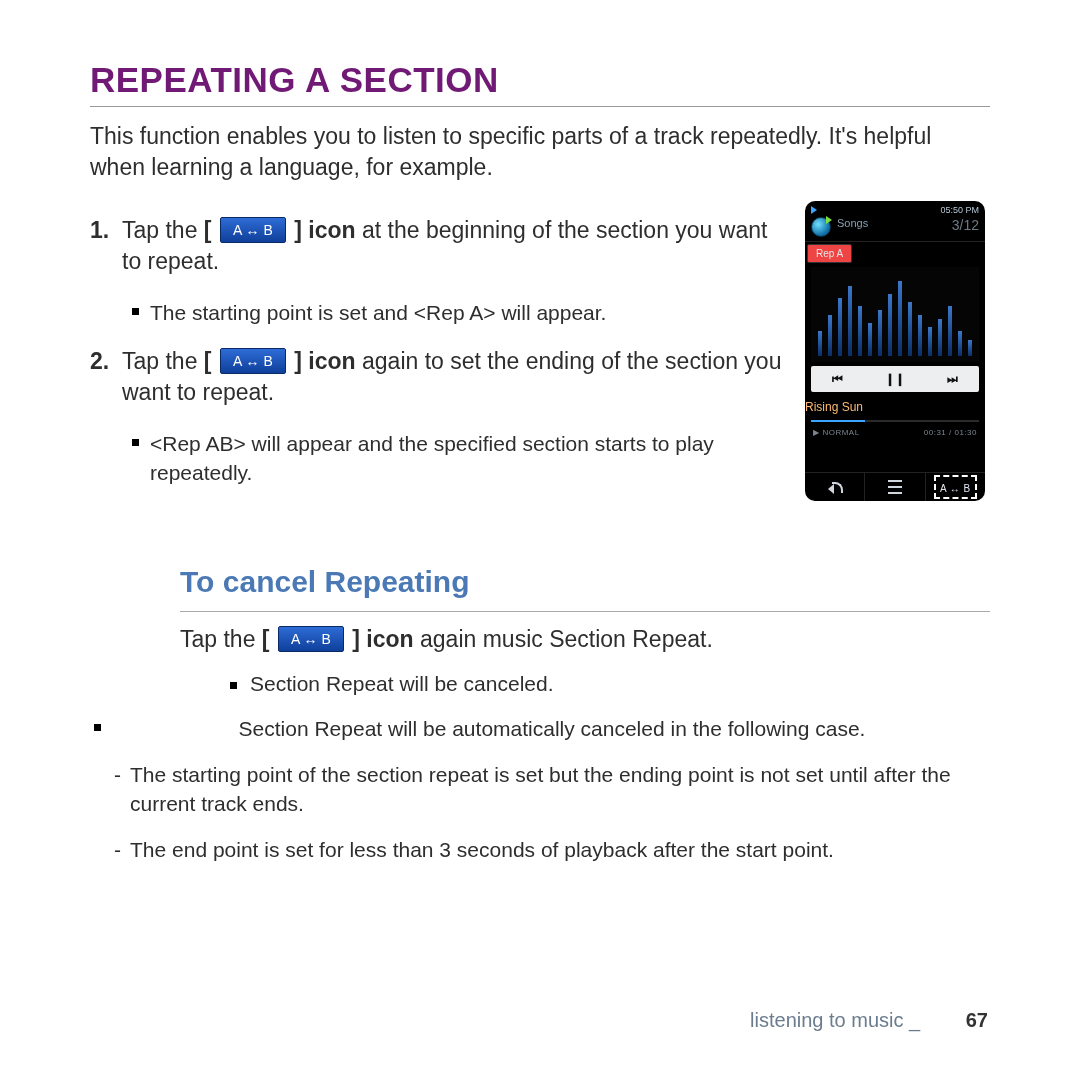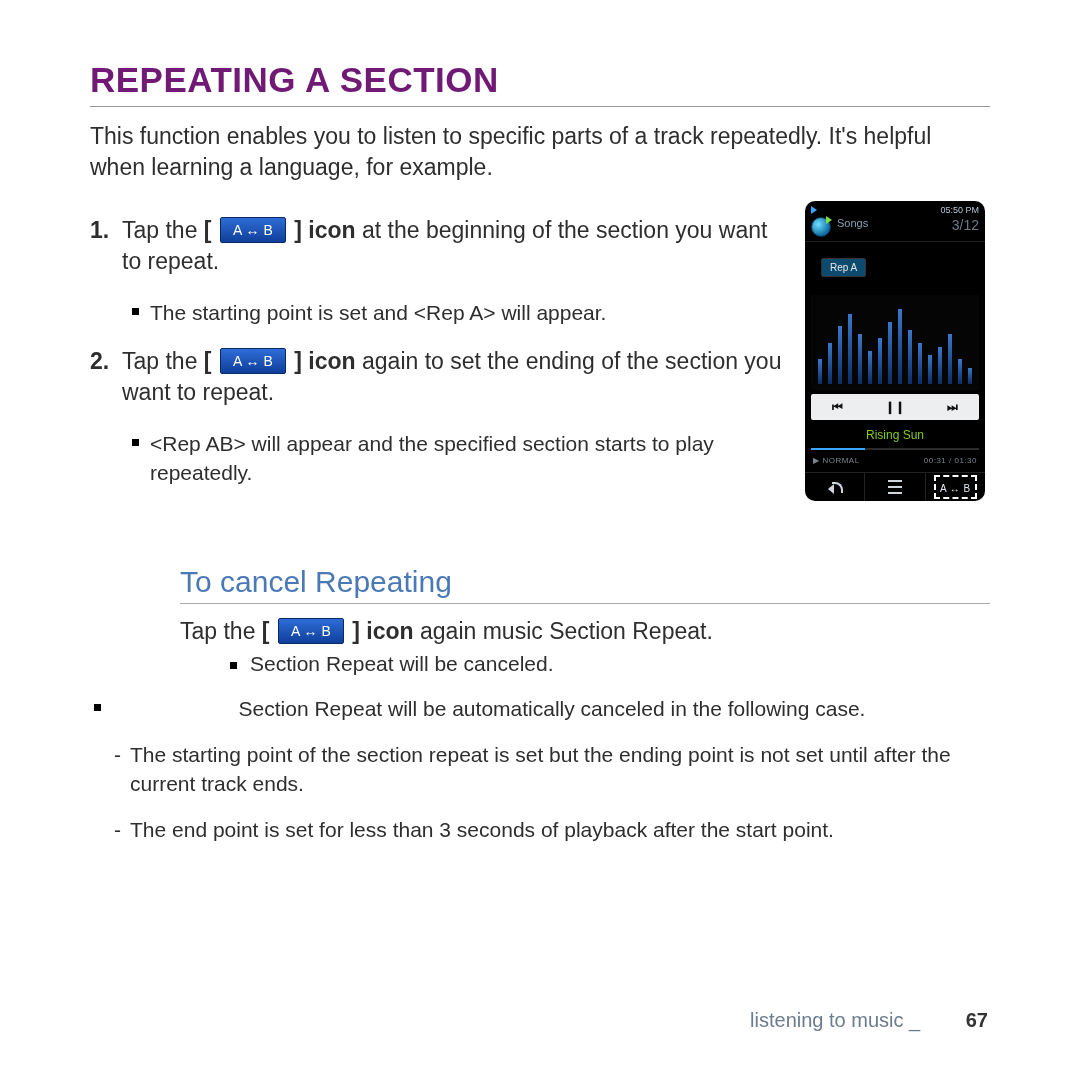--- a/index.html
+++ b/index.html
@@ -80,34 +80,34 @@
     width: 7px;
     height: 7px;
     background: #000;
     position: absolute;
     left: 42px;
     top: 10px;
   }
   h2.subheading {
     margin: 60px 0 6px 90px;
     font-size: 30px;
-    font-weight: normal;
+    font-weight: bold;
     color: #4a79b5;
     border-bottom: 1px solid #aaa;
-    padding-bottom: 4px;
+    padding-bottom: 12px;
   }
   .cancel-line {
     font-size: 23px;
     margin: 14px 0 6px 90px;
   }
   .cancel-bullet {
     font-size: 21px;
     padding-left: 160px;
     position: relative;
-    margin: 6px 0 18px 0;
+    margin: 18px 0 18px 0;
   }
   .cancel-bullet::before {
     content: "";
     width: 7px;
     height: 7px;
     background: #000;
     position: absolute;
     left: 140px;
     top: 10px;
   }
@@ -243,23 +243,23 @@
     position:absolute;
     right:-2px; top:-2px;
     width:0;height:0;
     border-top:4px solid transparent;
     border-bottom:4px solid transparent;
     border-left:6px solid #7ce040;
   }
   .songs-label { color: #8aa0b2; font-size: 11px; }
   .count { color: #6c7a86; font-size: 14px; margin-left: auto; }
   .rep-badge {
-    margin: 16px;
+    margin: 2px;
     padding: 3px 8px;
-    background: #0c4a6e;
+    background: #ef4444;
     border: 1px solid #333;
     border-radius: 2px;
     font-size: 10px;
     color: #e6e6e6;
     display: inline-block;
   }
   .visualizer {
     height: 95px;
     margin: 2px 6px 4px 6px;
     background: #050505;
@@ -278,22 +278,21 @@
     height: 26px;
     background: #eceef0;
     border-radius: 2px;
     display: flex;
     align-items: center;
     justify-content: space-around;
     color: #111;
   }
   .ctl { font-size: 12px; font-weight: bold; }
   .track-title {
-    text-align: center;
-    color: #84cc16;
+    color: #fdba74;
     font-size: 12px;
     margin-top: 8px;
   }
   .progress {
     margin: 6px 6px 0 6px;
     height: 2px;
     background: #2a2a2a;
     position: relative;
   }
   .progress::before{

